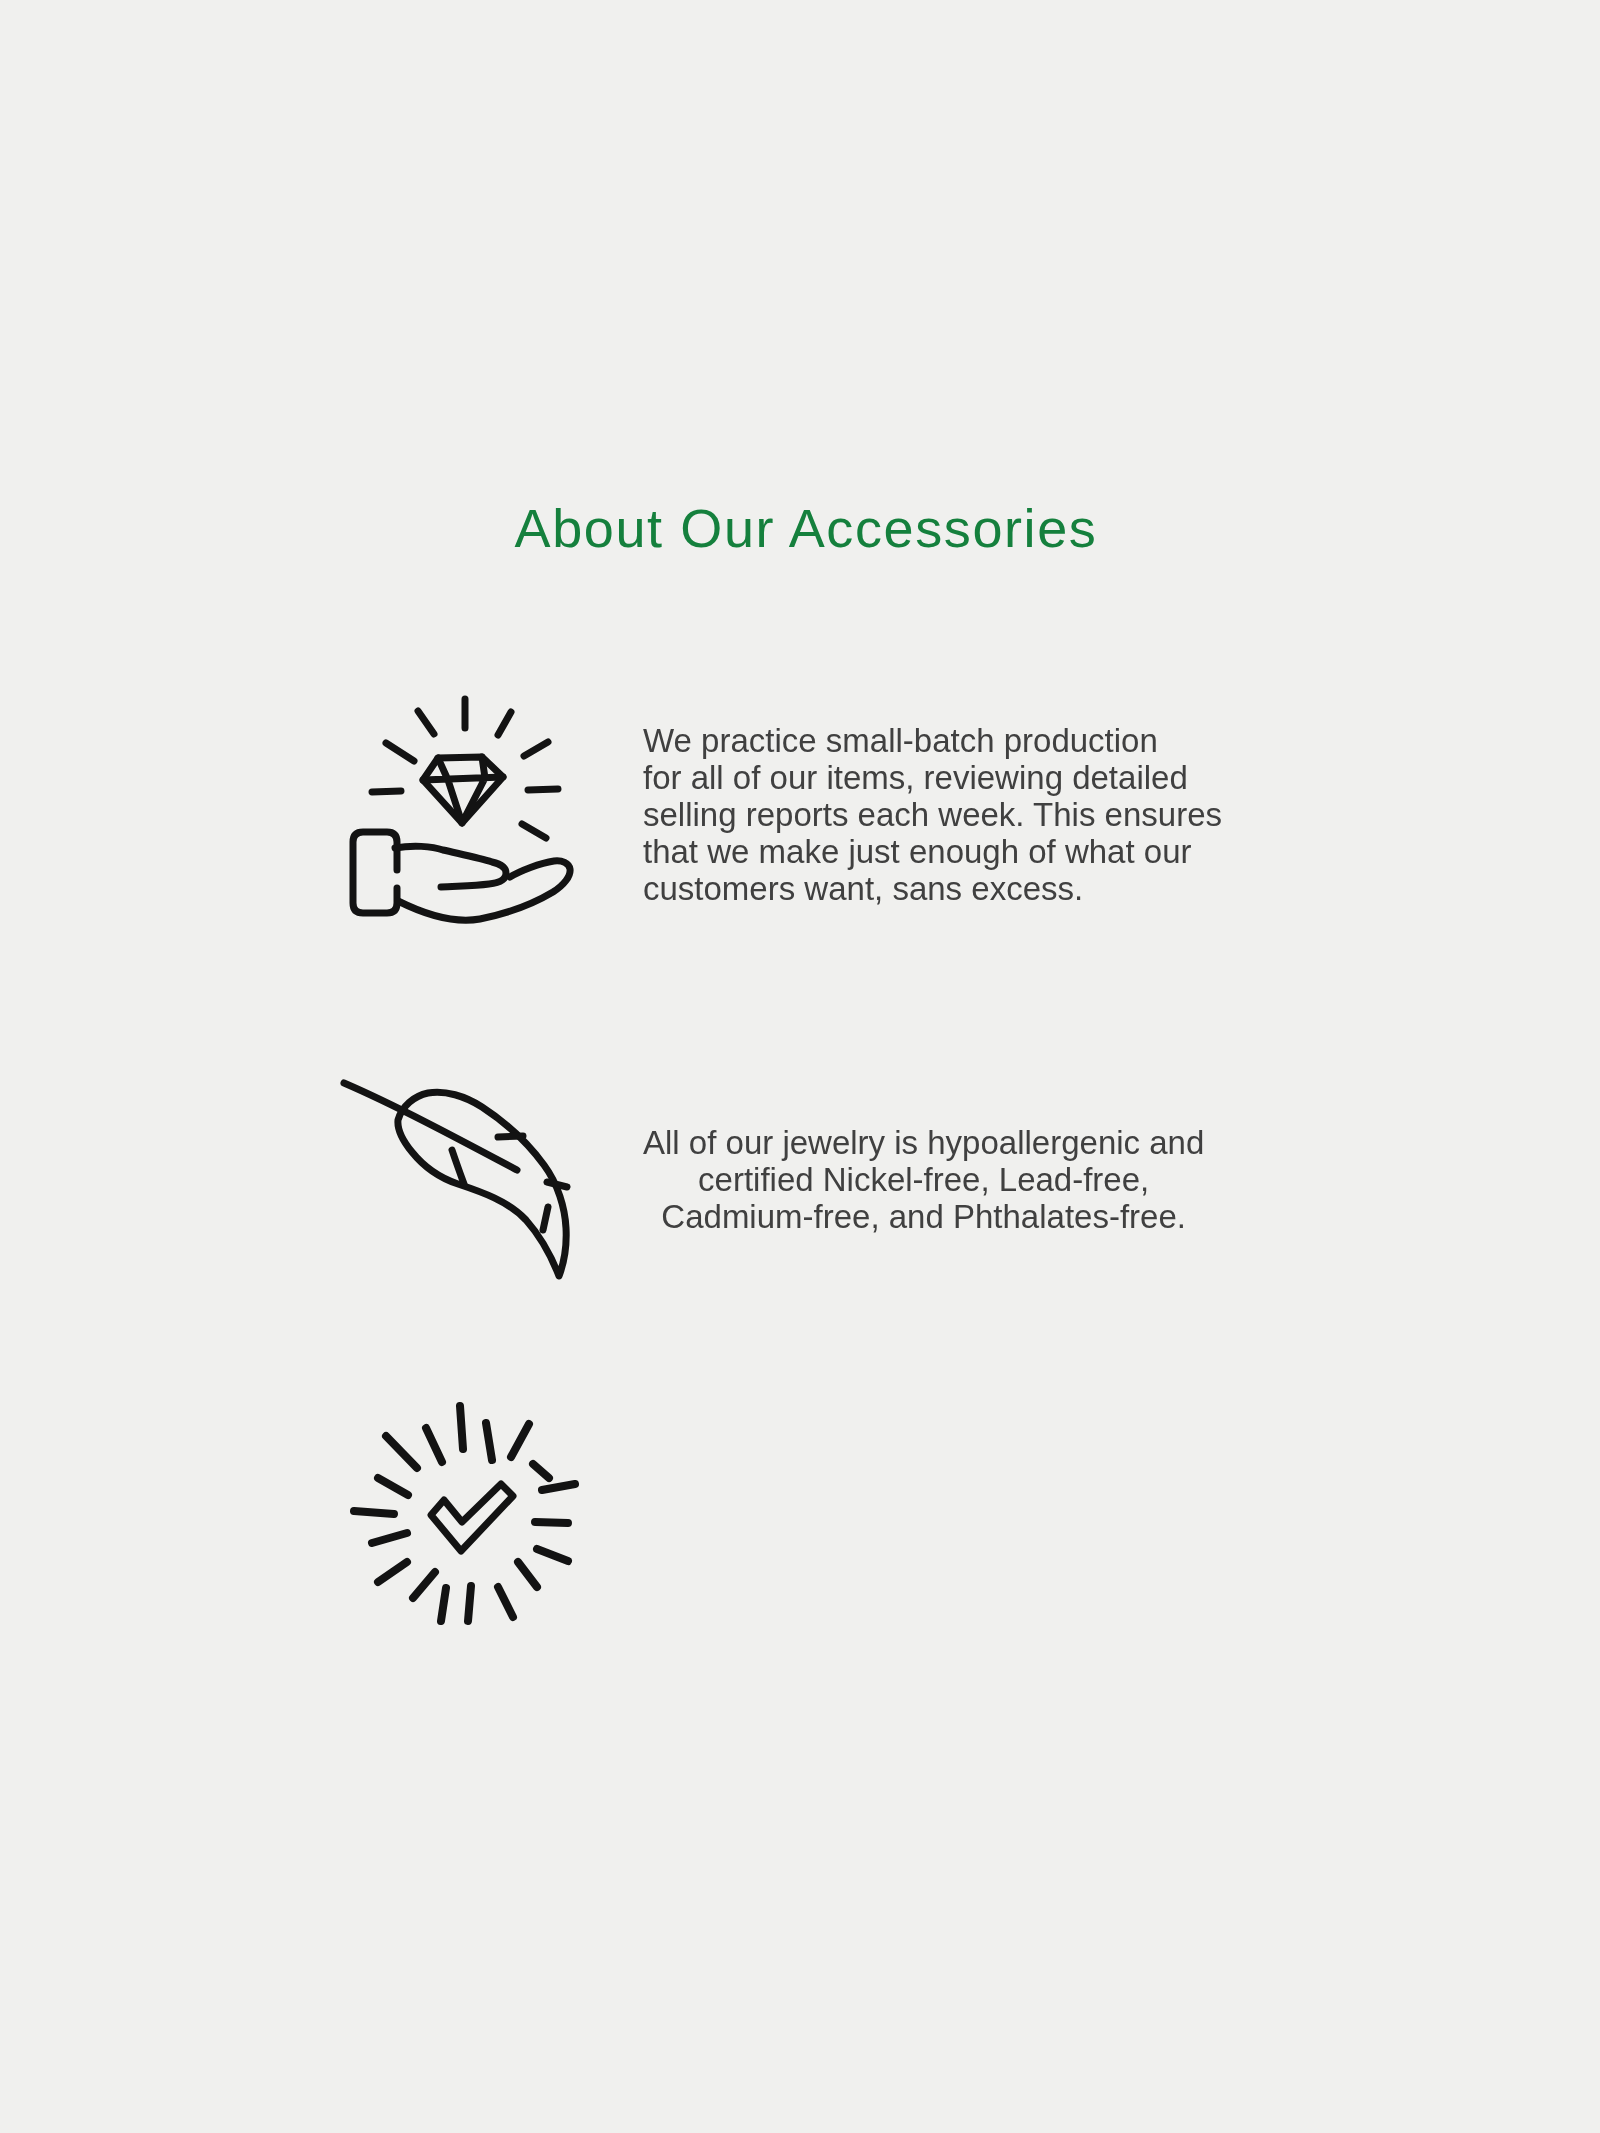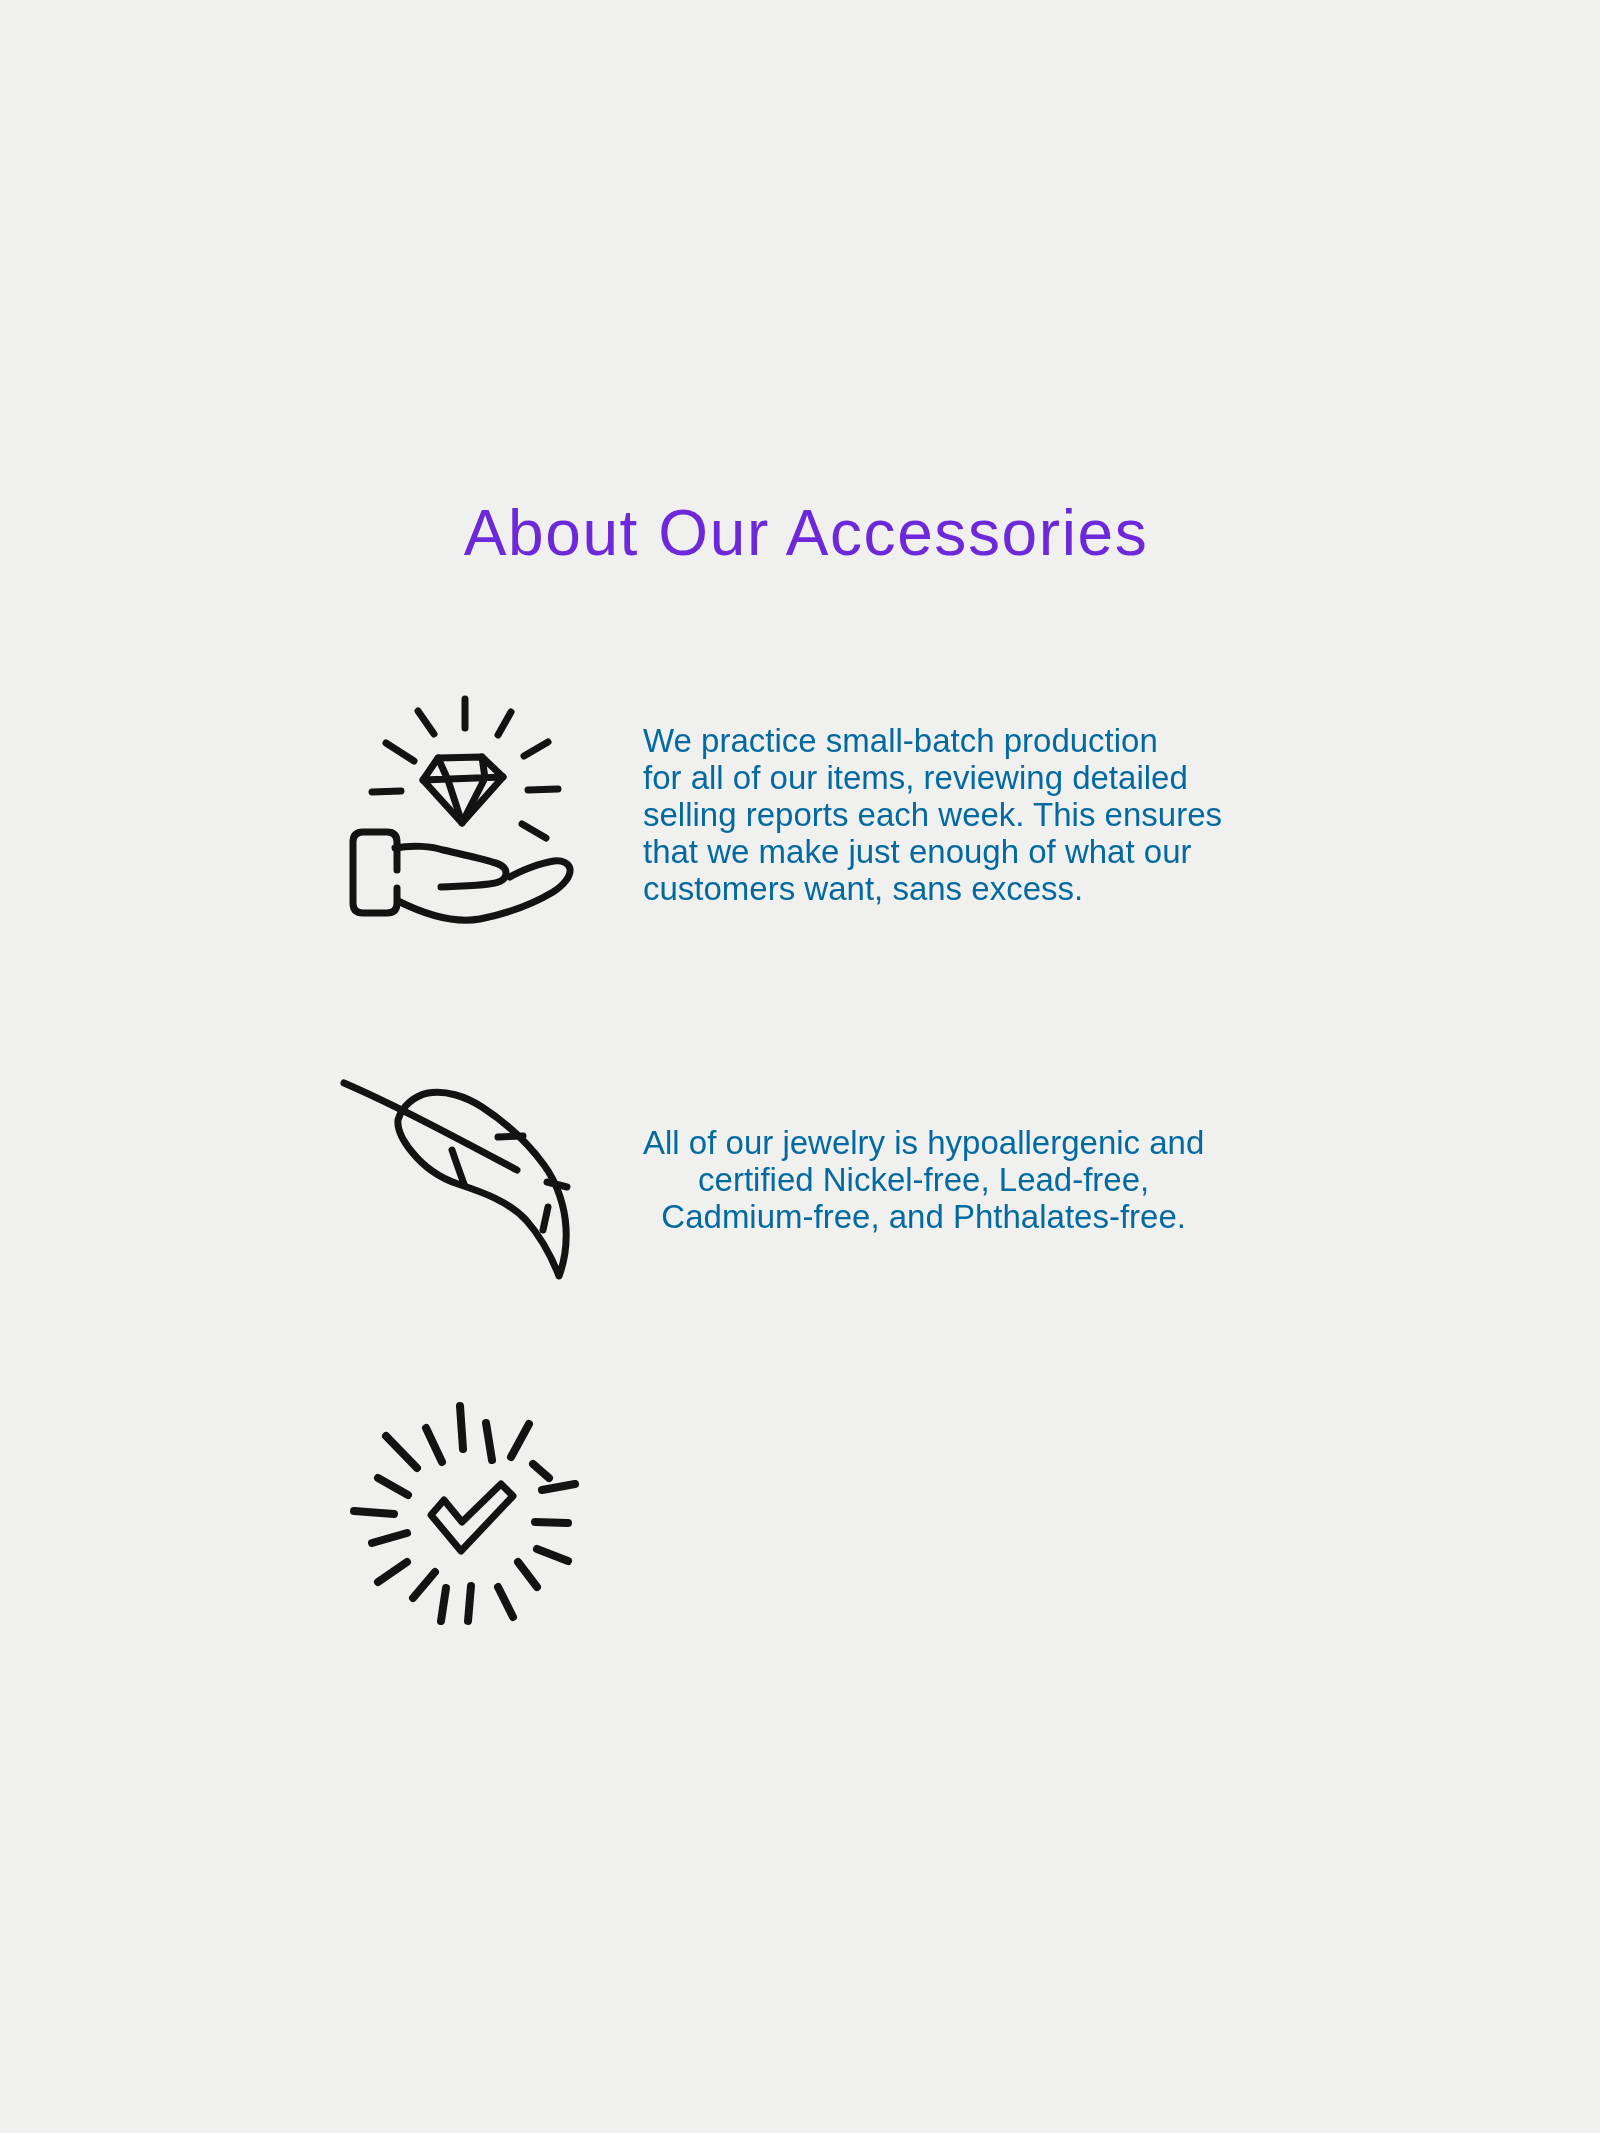--- a/index.html
+++ b/index.html
@@ -14,36 +14,36 @@
     background: #f0f0ee;
     overflow: hidden;
     color: #1c1c1c;
   }
   .title {
     position: absolute;
     left: 806px;
     top: 501px;
     transform: translateX(-50%);
     margin: 0;
-    font-size: 64px;
+    font-size: 54px;
     font-weight: 400;
     letter-spacing: 1.6px;
     line-height: 1;
-    color: #6d28d9;
+    color: #15803d;
     white-space: nowrap;
   }
   .feature-text {
     position: absolute;
     left: 643px;
     margin: 0;
     font-size: 33px;
     font-weight: 400;
     line-height: 37px;
     letter-spacing: 0;
-    color: #0369a1;
+    color: #404040;
     white-space: pre;
   }
   .text1 { top: 722px; }
   .text2 { top: 1124px; text-align: center; }
   .text3 { top: 1473px; }
   .icon-box { position: absolute; }
   .icon1 { left: 340px; top: 680px;  width: 250px; height: 250px; }
   .icon2 { left: 330px; top: 1070px; width: 280px; height: 250px; }
   .icon3 { left: 340px; top: 1400px; width: 260px; height: 260px; }
   .icon-box svg { display: block; width: 100%; height: 100%; }

